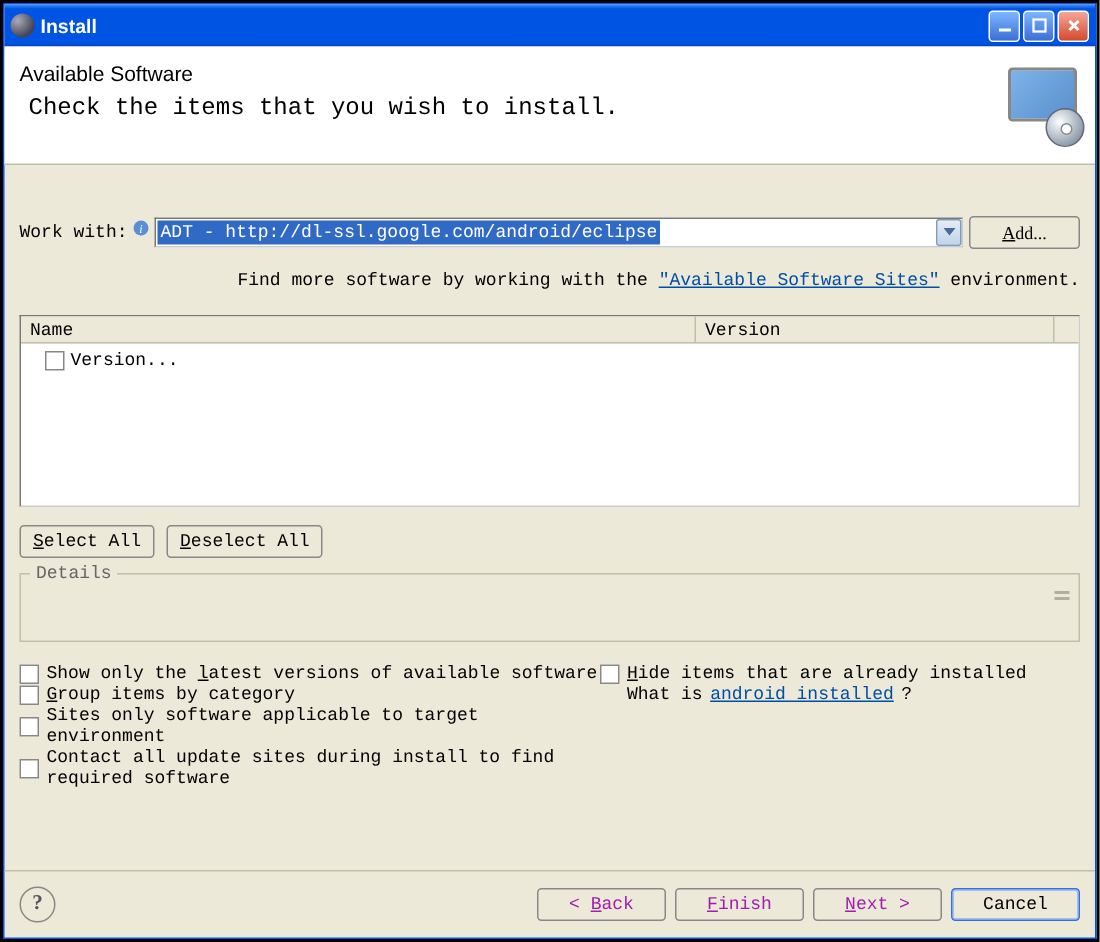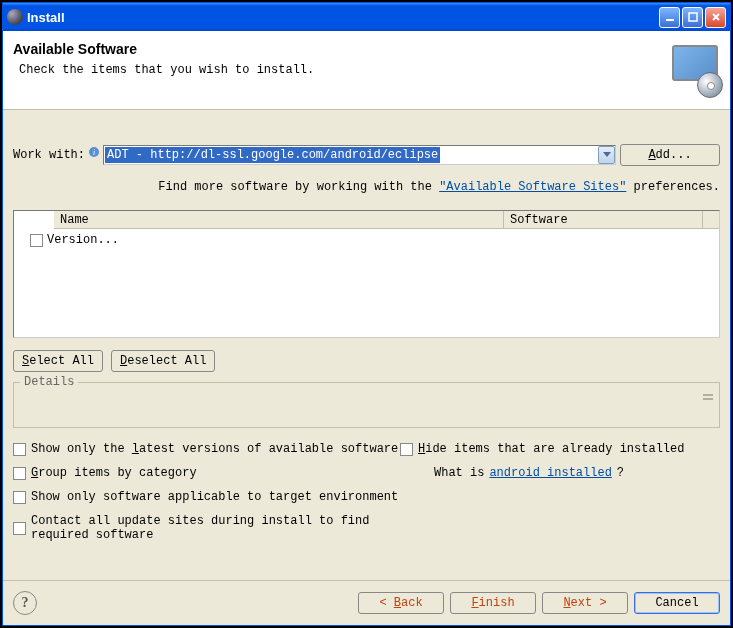--- a/index.html
+++ b/index.html
@@ -8,62 +8,62 @@
 .titlebar { height: 28px; background: linear-gradient(to bottom, #3a92ff 0%, #0054e3 10%, #0054e3 90%, #0046c7 100%); display: flex; align-items: center; padding: 0 4px; color: #fff; font-weight: bold; font-size: 13px; }
 .titlebar-icon { width: 16px; height: 16px; margin-right: 4px; background: radial-gradient(circle at 30% 30%, #aab 0%, #445 70%); border-radius: 50%; }
 .titlebar-text { flex: 1; font-family:sans-serif;}
 .window-btns { display: flex; gap: 2px; }
 .winbtn { width: 21px; height: 21px; border-radius: 3px; border: 1px solid #fff; display: flex; align-items: center; justify-content: center; cursor: pointer; font-size: 10px; font-weight: bold; color: #fff; }
 .winbtn.min, .winbtn.max { background: linear-gradient(to bottom, #7eb6ff, #3a6fd6); }
 .winbtn.close { background: linear-gradient(to bottom, #f5a69a, #d6492b); }
 .winbtn svg { width: 12px; height: 12px; }
 .header { background: #fff; padding: 10px 10px 14px 10px; display: flex; border-bottom: 1px solid #c0c0a8; }
 .header-text { flex: 1; }
-.header-title { font-size: 14px; font-weight: bold; margin-bottom: 6px; font-family:sans-serif;}
-.header-sub { font-family: "Courier New", monospace; font-size: 12px; margin-left: 6px; }
+.header-title { font-size: 14px; font-weight: normal; margin-bottom: 6px; font-family:sans-serif;}
+.header-sub { font-family: "Courier New", monospace; font-size: 16px; margin-left: 6px; }
 .header-icon { width: 50px; height: 50px; position: relative; margin-left: 8px; margin-top:4px;}
 .monitor { width: 46px; height: 36px; background: linear-gradient(135deg,#7db4e8,#5a8fcc); border: 2px solid #888; border-radius: 3px; position:absolute; top:0; left:2px;}
 .disc { width: 26px; height: 26px; border-radius: 50%; background: radial-gradient(circle at 35% 35%, #fff, #a8b4c0 55%, #6a7a8a 100%); border: 1px solid #667; position: absolute; bottom: -3px; right: -3px; }
 .disc::after{content:"";position:absolute;top:50%;left:50%;width:6px;height:6px;margin:-3px 0 0 -3px;background:#fff;border-radius:50%;border:1px solid #888;}
 .content { flex: 1; padding: 8px 10px 10px 10px; display: flex; flex-direction: column; }
 .workwith { display: flex; align-items: center; gap: 4px; margin: 26px 0 10px 0; font-family: "Courier New", monospace; }
 .workwith label { white-space: nowrap; }
 .info-icon { width: 10px; height: 10px; border-radius: 50%; background: #5a8fd6; color: #fff; font-size: 8px; display: inline-flex; align-items: center; justify-content: center; font-family: serif; font-style: italic; margin-bottom:6px;}
 .workwith-input { flex: 1; height: 20px; border: 1px inset #ccc; background: #fff; font-family: "Courier New", monospace; font-size: 12px; padding: 0; display: flex; align-items: center; }
 .workwith-value { background: #316ac5; color: #fff; padding: 1px 2px; margin-left:1px;}
 .dropdown-btn { width: 17px; height: 18px; background: linear-gradient(#e6ecf4,#c1d4ea); border: 1px solid #7b9ebd; border-radius:2px; display: flex; align-items: center; justify-content: center; margin-left: auto; cursor: pointer; }
 .btn { height: 22px; padding: 0 8px; background: #ece9d8; border: 1px solid #888; border-radius: 3px; font-family: "Courier New", monospace; font-size: 12px; cursor: pointer; }
-.btn.add { width: 100px; }
+.btn.add { width: 74px; font-family: Liberation Serif, serif; }
 .softlink-line { text-align: right; font-family: "Courier New", monospace; margin: 4px 0 12px 0; }
 .softlink-line a { color: #004ea8; text-decoration: underline; cursor:pointer;}
 .filter-input { width: 100%; height: 22px; border: 1px inset #ccc; background: #fff; padding: 2px 4px; font-family: "Courier New", monospace; font-size: 12px; color: #888; }
 .table { border: 1px inset #ccc; background: #fff; margin-top: 4px; height: 128px; }
-.table-header { display: flex; background: #ece9d8; height: 18px; border-bottom: 1px solid #c0c0a8; font-family: "Courier New", monospace; margin-left: 40px; }
+.table-header { display: flex; background: #ece9d8; height: 18px; border-bottom: 1px solid #c0c0a8; font-family: "Courier New", monospace; }
 .th { padding: 2px 6px; border-right: 1px solid #c0c0a8; }
 .th.name { width: 450px; }
 .th.version { flex: 1; }
 .th.scroll { width: 16px; border-right:none;}
 .table-body { padding: 4px 6px; font-family: "Courier New", monospace; }
 .pending-row { display: flex; align-items: center; gap: 4px; margin-left: 10px; }
 .cbox { width: 13px; height: 13px; border: 1px solid #888; background: #fff; }
 .sel-btns { display: flex; gap: 8px; margin: 12px 0 10px 0; }
 .fieldset { border: 1px solid #c0c0a8; padding: 8px 8px 6px 8px; position: relative; height: 46px; }
 .fieldset-legend { position: absolute; top: -8px; left: 6px; background: #ece9d8; padding: 0 4px; font-family: "Courier New", monospace; color: #666; }
 .details-handle { position:absolute; right:4px; top:6px; width:14px; height:16px; display:flex; flex-direction:column; justify-content:center; align-items:center; gap:2px;}
 .details-handle span{width:10px;height:2px;background:#b0b0a0;}
 .options { display: flex; margin-top: 14px; font-family: "Courier New", monospace; }
-.options-col { flex: 1; display: flex; flex-direction: column; gap: 10px; }
+.options-col { flex: 1; display: flex; flex-direction: column; gap: 0; }
 .opt { display: flex; align-items: center; gap: 5px; }
 .opt .cbox { flex-shrink: 0; }
 .opt a { color: #004ea8; text-decoration: underline; cursor:pointer;}
 .footer { border-top: 1px solid #c0c0a8; padding: 10px; display: flex; align-items: center; gap: 6px; }
 .help-btn { width: 24px; height: 24px; border: 1px solid #888; border-radius: 50%; background: #ece9d8; display: flex; align-items: center; justify-content: center; font-family: serif; font-weight: bold; color: #555; cursor: pointer; font-size:14px;}
 .footer-btns { margin-left: auto; display: flex; gap: 6px; }
 .footer .btn { width: 86px; }
-.btn.disabled { color: #c2410c; }
+.btn.disabled { color: #a21caf; }
 .btn.default { border: 1px solid #3a6fd6; box-shadow: inset 0 0 0 1px #9ac1ff; }
 u { text-decoration: underline; }
 </style>
 </head>
 <body>
 
 <div class="window">
   <div class="titlebar">
     <div class="titlebar-icon"></div>
     <div class="titlebar-text">Install</div>
@@ -106,28 +106,28 @@
         <div class="dropdown-btn">
             <svg width="8" height="6" viewBox="0 0 8 6">
               <path d="M0 0 L8 0 L4 5 Z" fill="#4a6a99"></path>
             </svg>
           </div>
       </div>
       <button class="btn add"><span><u>A</u>dd...</span></button>
     </div>
 
     <div class="softlink-line">
-      <span>Find more software by working with the </span><a>"Available Software Sites"</a><span> preferences.</span>
+      <span>Find more software by working with the </span><a>"Available Software Sites"</a><span> environment.</span>
     </div>
 
 
     <div class="table">
       <div class="table-header">
         <div class="th name">Name</div>
-        <div class="th version">Software</div>
+        <div class="th version">Version</div>
         <div class="th scroll"></div>
       </div>
       <div class="table-body">
         <div class="pending-row">
           <div class="cbox"></div>
           <span>Version...</span>
         </div>
       </div>
     </div>
 
@@ -149,33 +149,33 @@
         <div class="opt">
             <div class="cbox"></div>
             <span>Show only the <u>l</u>atest versions of available software</span>
           </div>
         <div class="opt">
             <div class="cbox"></div>
             <span><u>G</u>roup items by category</span>
           </div>
         <div class="opt">
             <div class="cbox"></div>
-            <span>Show only software applicable to target environment</span>
+            <span>Sites only software applicable to target environment</span>
           </div>
         <div class="opt">
             <div class="cbox"></div>
             <span>Contact all update sites during install to find required software</span>
           </div>
       </div>
       <div class="options-col" style="flex:0 0 320px">
         <div class="opt">
             <div class="cbox"></div>
             <span><u>H</u>ide items that are already installed</span>
           </div>
-        <div class="opt" style="margin-left:34px">
+        <div class="opt" style="margin-left:18px">
           <span>What is </span>
             <a>android installed</a>
             <span>?</span>
         </div>
       </div>
     </div>
   </div>
 
   <div class="footer">
     <div class="help-btn">?</div>

